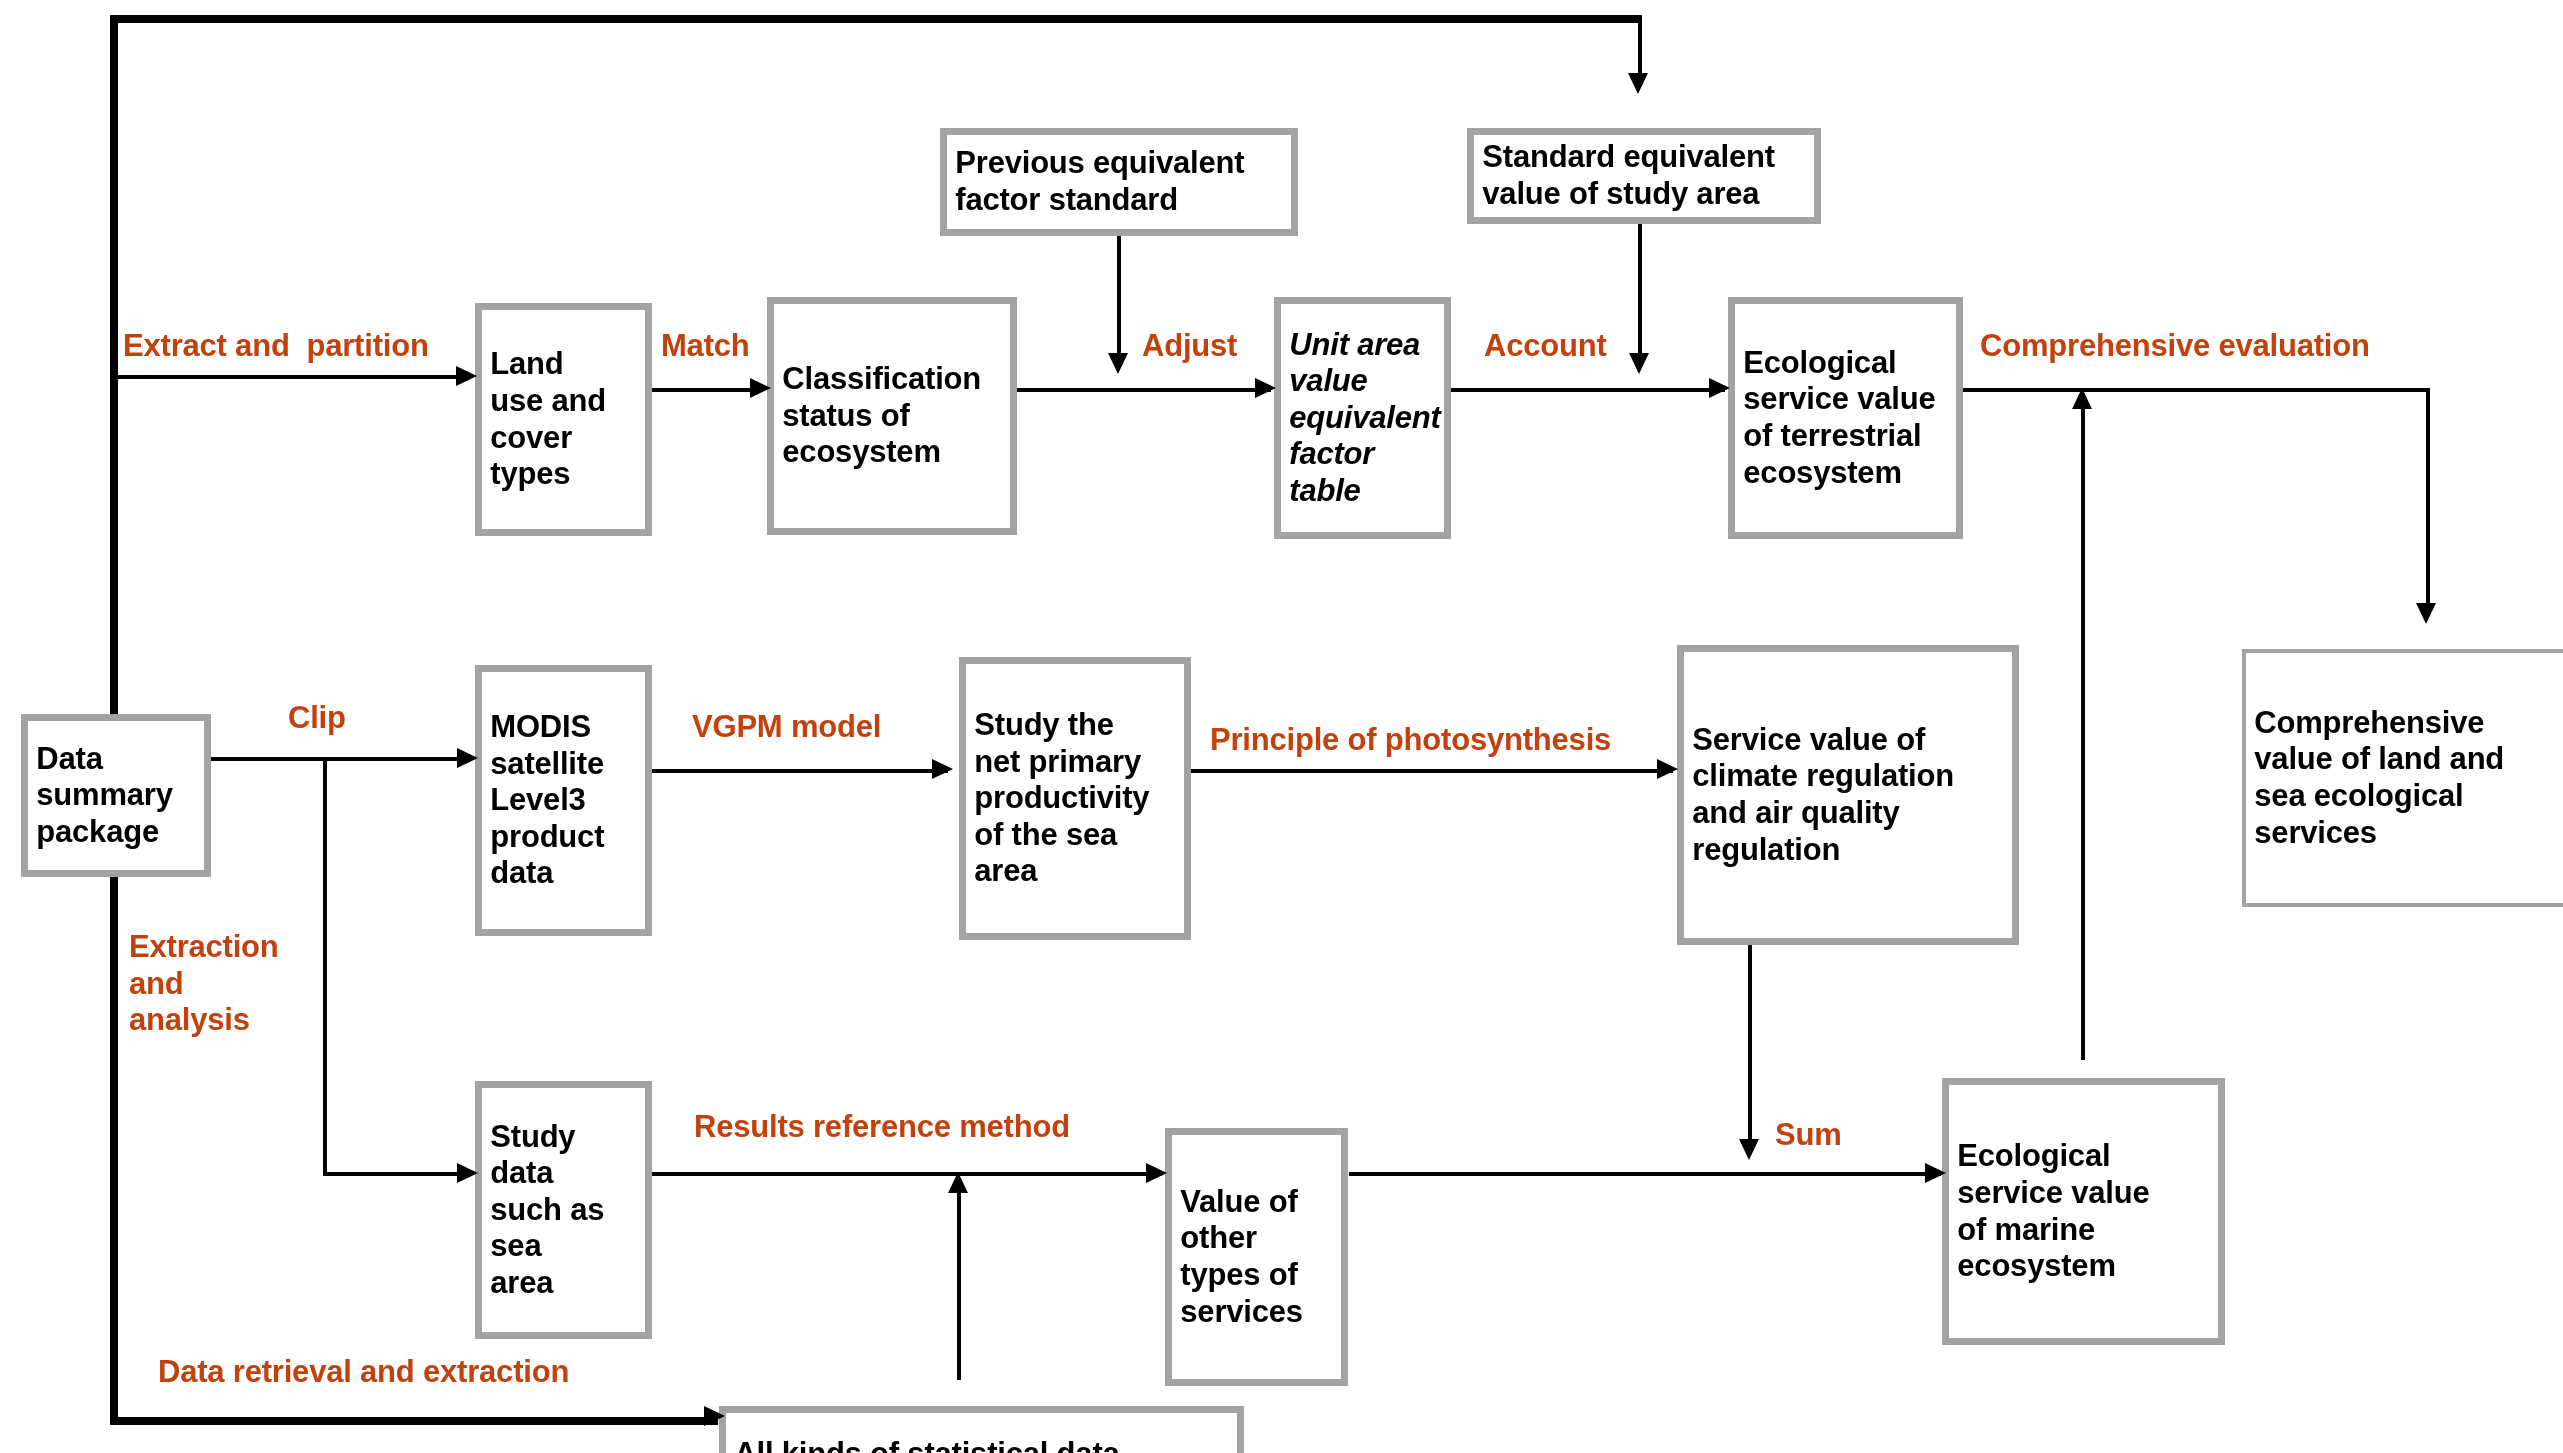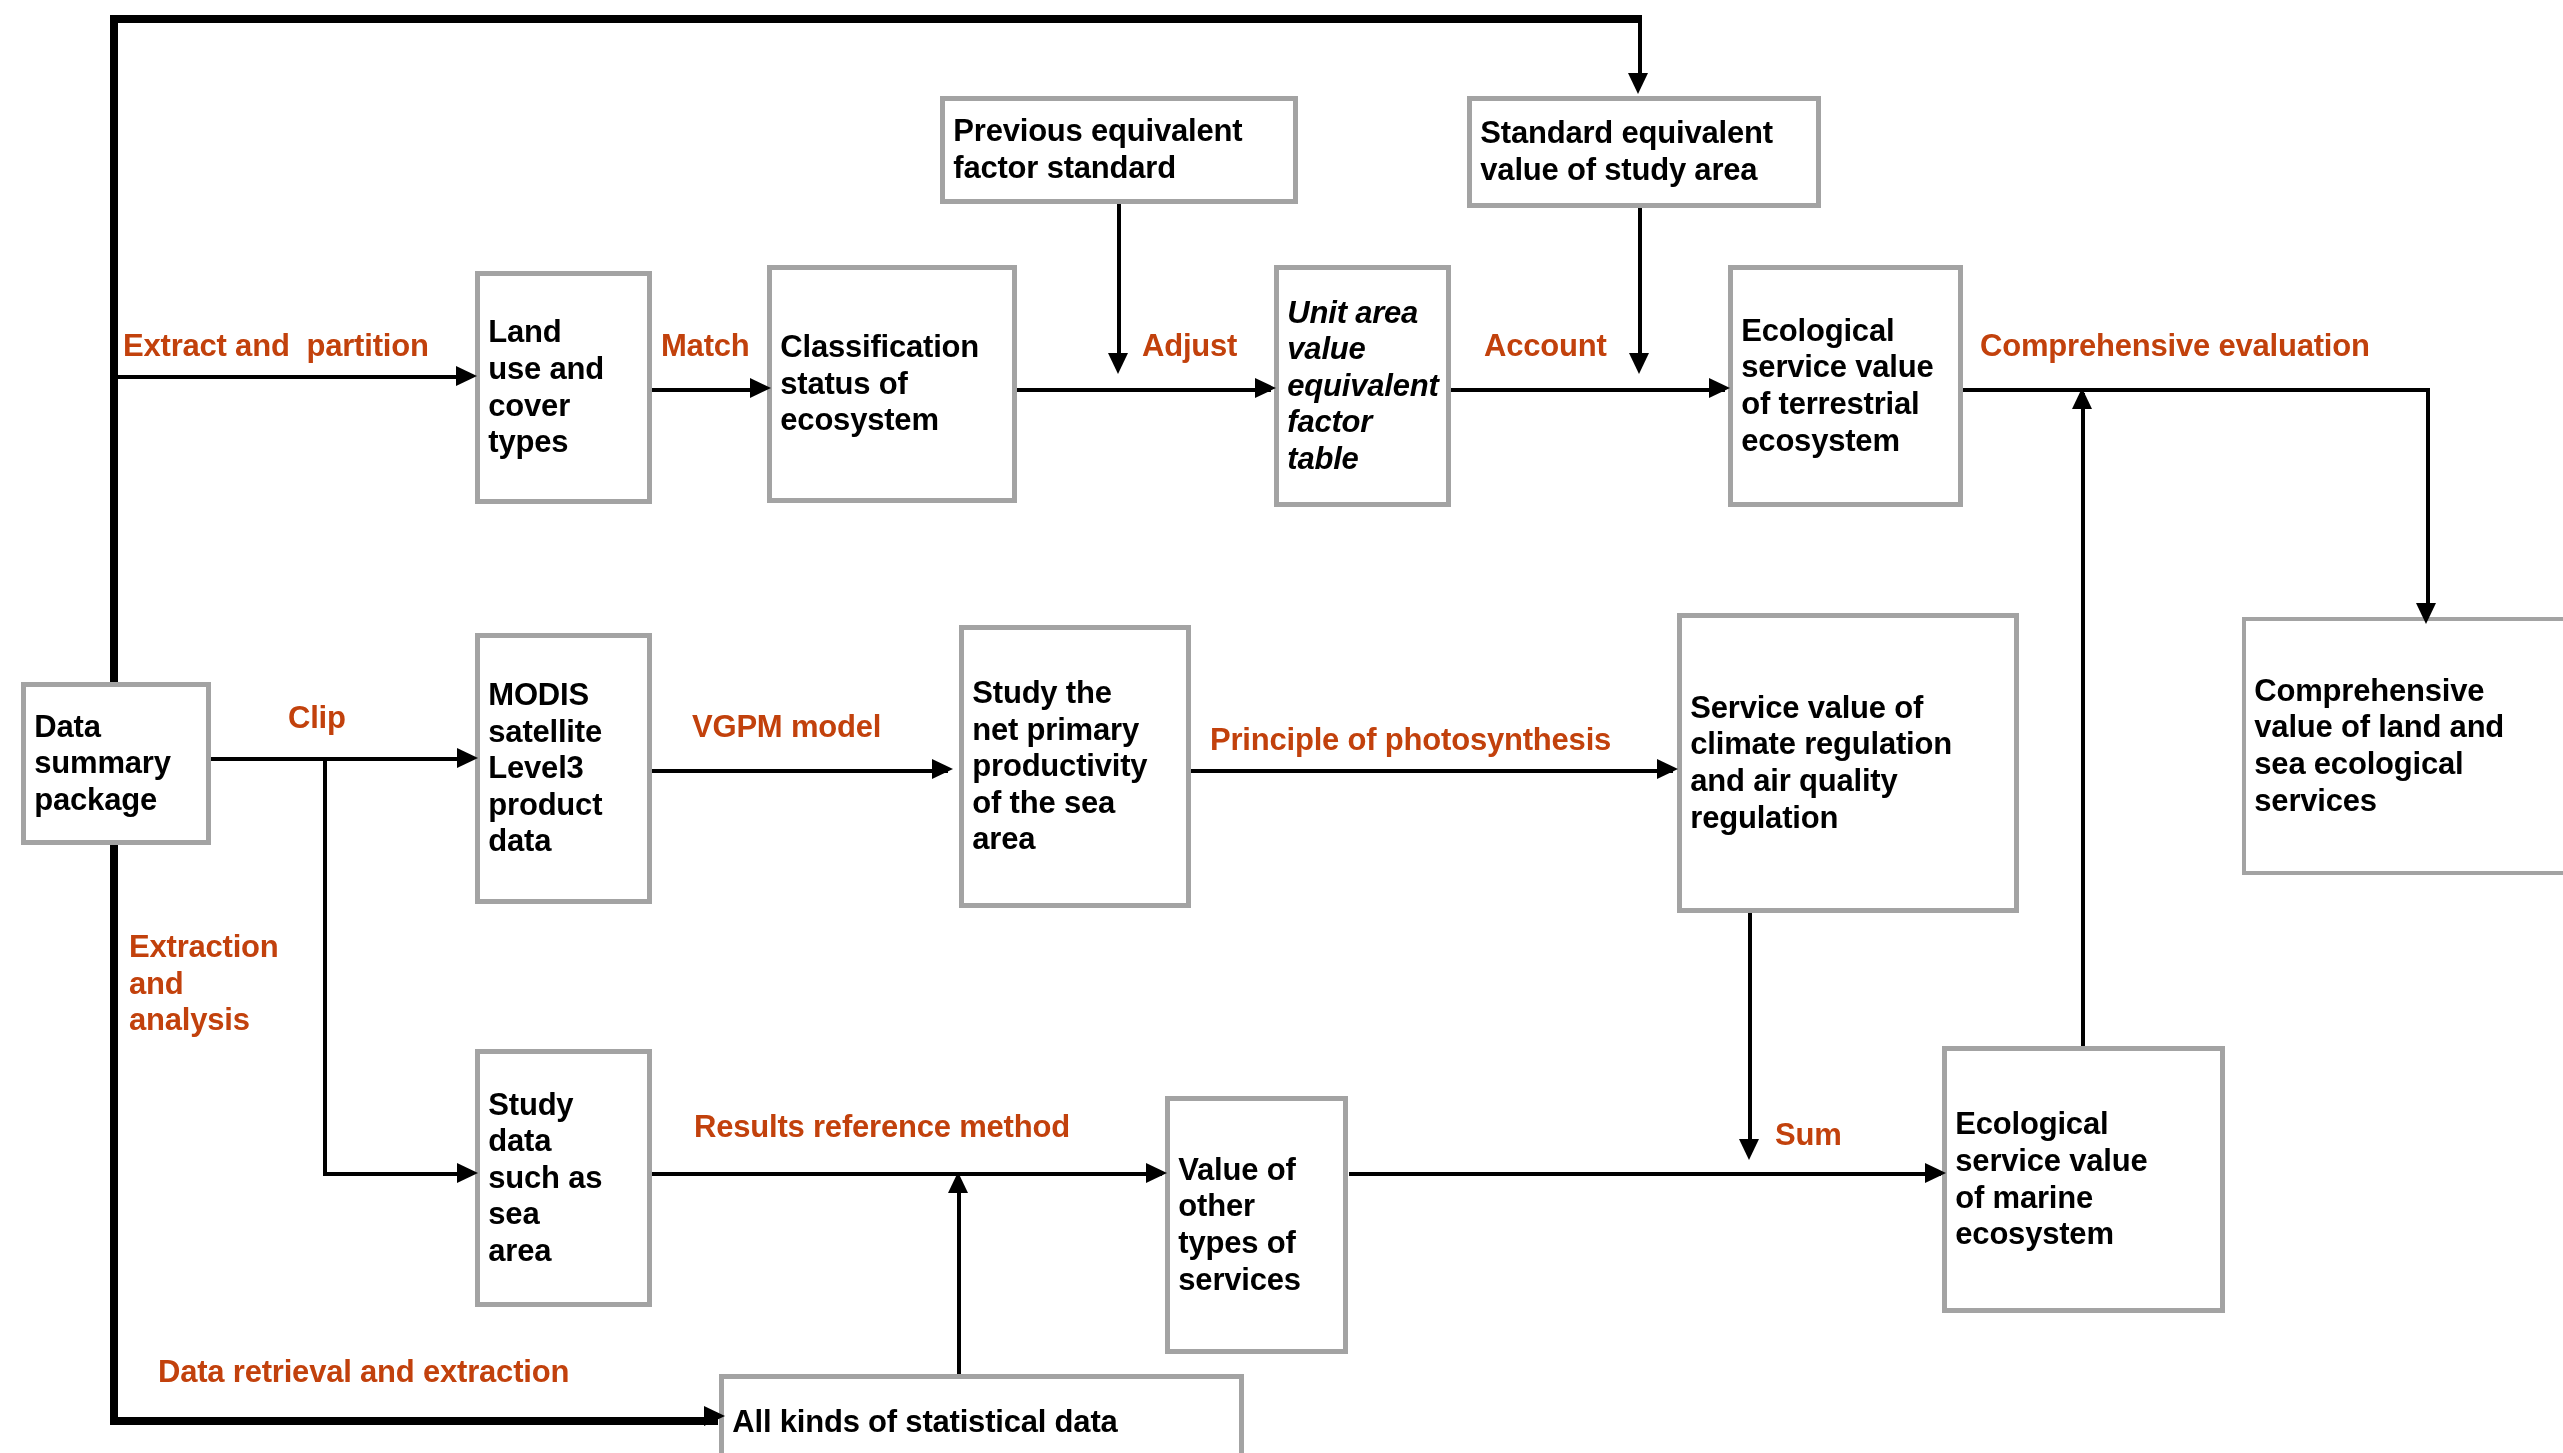--- a/index.html
+++ b/index.html
@@ -8,27 +8,28 @@
     width:2563px;
     height:1454px;
     background:#ffffff;
     font-family:"Liberation Sans","DejaVu Sans",sans-serif;
     overflow:hidden;
   }
   
   .box{
     position:absolute;
     box-sizing:border-box;
-    border:5px solid #a3a3a3;
+    border:7px solid #a3a3a3;
     background:#ffffff;
     display:flex;
     align-items:center;
     justify-content:flex-start;
     padding:3.3px 8.3px;
     z-index:5;
+    margin-top:32px;
   }
   .box .txt{
     font-weight:bold;
     color:#000000;
     line-height:1.18;
     font-size:31px;
     letter-spacing:-0.2px;
   }
   .box.thin{border-width:4.2px;}
   .box.center .txt{width:100%;}
@@ -130,21 +131,21 @@
   <div class="arrow right" style="left:1925px;top:1163px;"></div>
 
   <div class="hline thick" style="left:110px;top:1417px;width:608px;"></div>
   <div class="arrow right" style="left:704px;top:1406px;"></div>
 
   <div class="box" style="left:940px;top:96px;width:358px;height:108px;">
     <span class="txt" style="white-space: pre-line;">Previous equivalent
 factor standard</span>
   </div>
 
-  <div class="box" style="left:1467px;top:96px;width:354px;height:112px;">
+  <div class="box" style="left:1467px;top:96px;width:354px;height:96px;">
     <span class="txt" style="white-space: pre-line;">Standard equivalent
 value of study area</span>
   </div>
 
   <div class="box" style="left:475px;top:271px;width:177px;height:233px;">
     <span class="txt" style="white-space: pre-line;">Land
 use and
 cover
 types</span>
   </div>

